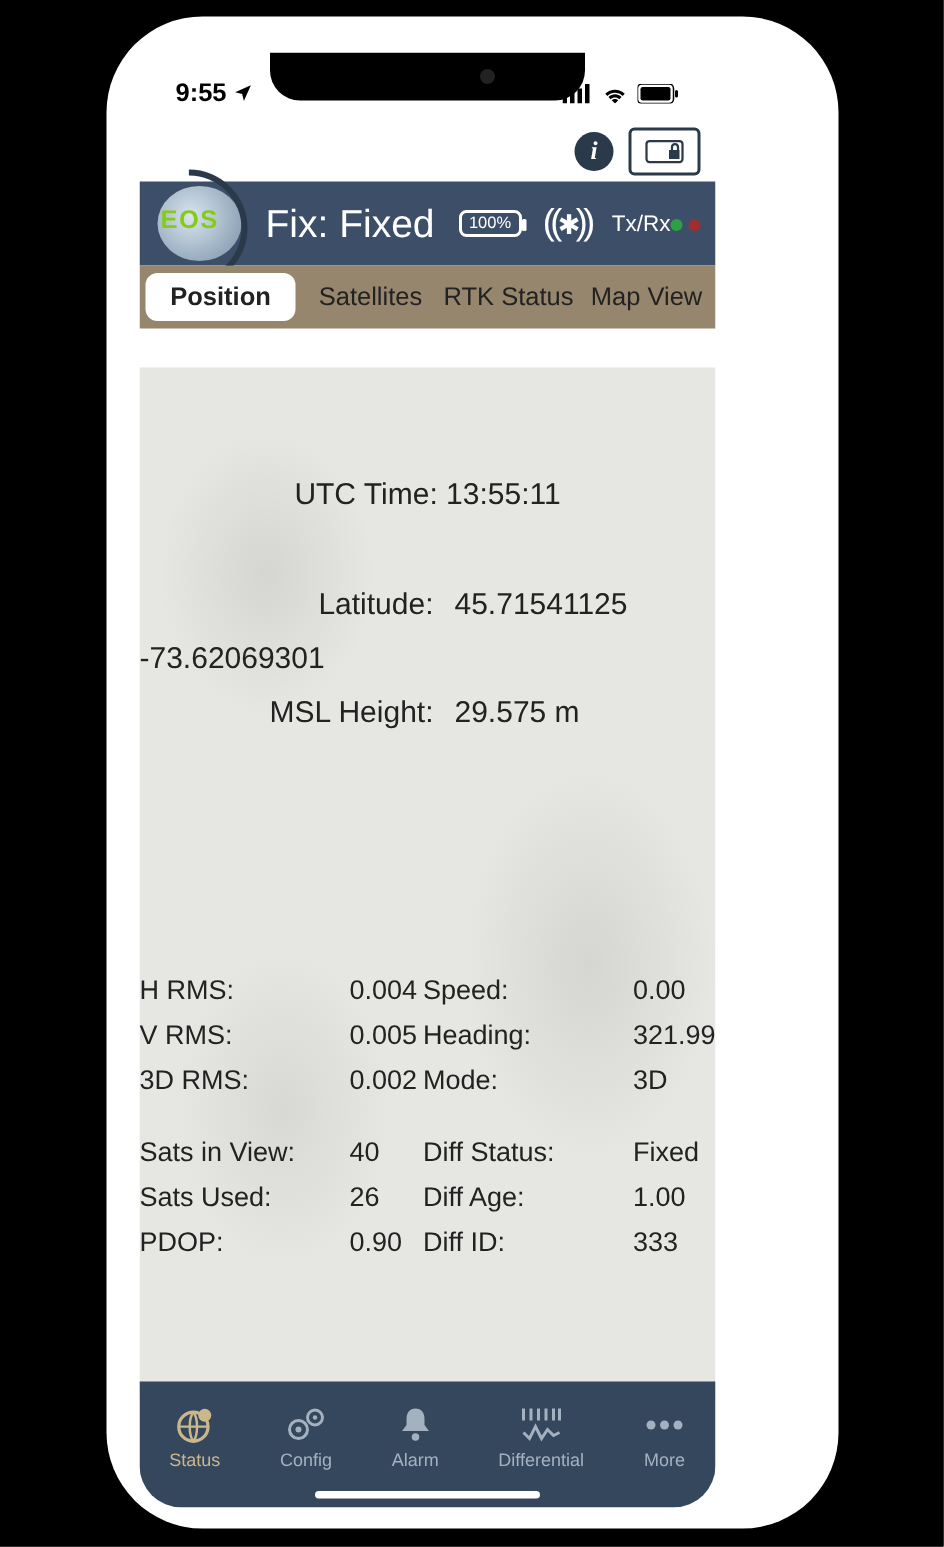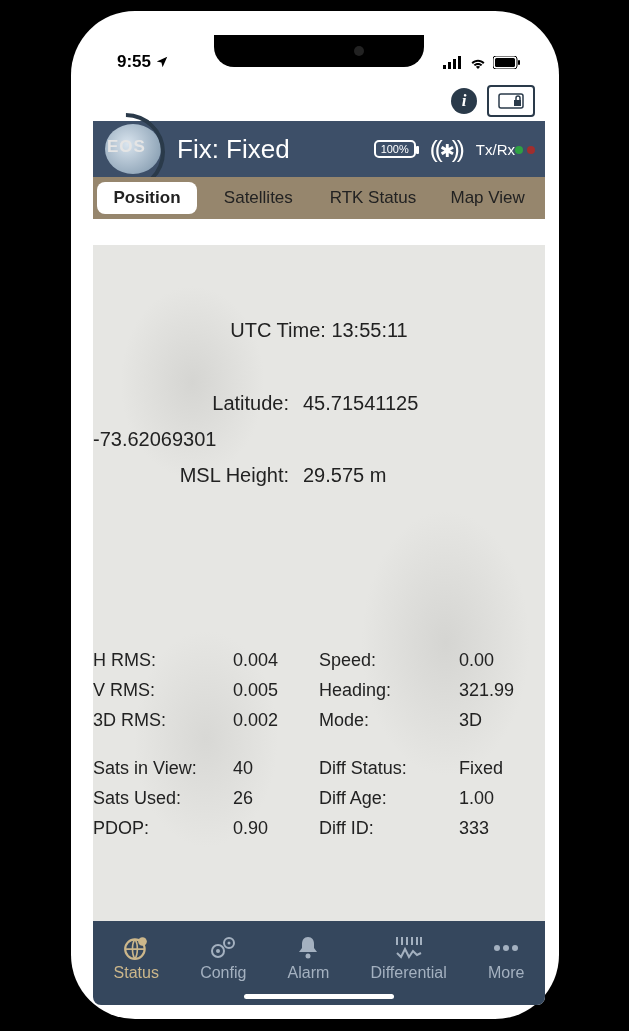--- a/index.html
+++ b/index.html
@@ -1,41 +1,41 @@
 <!DOCTYPE html>
 <html><head>
 <meta charset="utf-8">
 <style>
   html,body{margin:0;padding:0;background:#000;font-family:-apple-system,Helvetica,Arial,sans-serif;}
   .stage{width:629px;height:1031px;position:relative;margin:0 auto;background:#000;}
   
   .frame{position:absolute;left:65px;top:5px;width:500px;height:1020px;border-radius:70px;background:#000;}
   .frame-inner{position:absolute;left:6px;top:6px;right:6px;bottom:6px;border-radius:64px;background:#fff;}
-  .screen{position:absolute;left:22px;top:24px;width:452px;height:970px;border-radius:8px;overflow:hidden;background:#fff;}
+  .screen{position:absolute;left:22px;top:24px;width:384px;height:970px;border-radius:28px;overflow:hidden;background:#fff;}
   .notch{position:absolute;top:0;left:50%;transform:translateX(-50%);width:210px;height:32px;background:#000;border-bottom-left-radius:20px;border-bottom-right-radius:20px;z-index:50;}
   .notch::after{content:"";position:absolute;right:60px;top:11px;width:10px;height:10px;border-radius:50%;background:#222;}
   .side-btn{position:absolute;background:#000;border-radius:3px;}
   .side-l1{left:59px;top:190px;width:6px;height:40px;}
   .side-l2{left:59px;top:260px;width:6px;height:70px;}
   .side-l3{left:59px;top:345px;width:6px;height:70px;}
   .side-r1{right:59px;top:280px;width:6px;height:100px;}
   
   .statusbar{position:absolute;top:0;left:0;right:0;height:46px;background:#fff;display:flex;justify-content:space-between;align-items:center;padding:4px 24px 0;font-size:17px;font-weight:600;color:#000;}
   .sb-left{display:flex;align-items:center;gap:4px;}
   .sb-right{display:flex;align-items:center;gap:6px;}
   
   .topstrip{position:absolute;top:46px;left:0;right:0;height:40px;background:#fff;display:flex;justify-content:flex-end;align-items:center;gap:10px;padding-right:10px;}
   .info-badge{width:26px;height:26px;border-radius:50%;background:#2a3a4a;color:#fff;display:flex;align-items:center;justify-content:center;font-family:Georgia,serif;font-style:italic;font-size:17px;font-weight:bold;}
   .lock-box{width:44px;height:28px;border:2px solid #2a3a4a;border-radius:4px;display:flex;align-items:center;justify-content:center;color:#2a3a4a;font-size:15px;}
   
   .headerbar{position:absolute;top:86px;left:0;right:0;height:56px;background:#3d4f68;display:flex;align-items:center;color:#fff;}
   .logo{width:80px;height:56px;display:flex;align-items:center;justify-content:center;position:relative;}
   .logo-circ{width:56px;height:50px;border-radius:50%;background:radial-gradient(circle at 40% 40%,#d9e4ee,#7790a6);position:relative;overflow:hidden;}
   .logo-swoosh{position:absolute;top:-8px;left:-6px;width:70px;height:70px;border:4px solid #2a3a4a;border-radius:50%;border-left-color:transparent;border-bottom-color:transparent;transform:rotate(45deg);}
-  .logo-text{position:absolute;font-size:17px;font-weight:bold;color:#e5e5e5;left:14px;top:16px;letter-spacing:1px;}
+  .logo-text{position:absolute;font-size:17px;font-weight:bold;color:#84cc16;left:14px;top:16px;letter-spacing:1px;}
   .fix-label{font-size:26px;font-weight:400;flex:0 0 auto;margin-left:4px;}
   .hb-icons{margin-left:auto;display:flex;align-items:center;gap:14px;padding-right:10px;}
   .batt-box{border:2px solid #fff;border-radius:5px;padding:1px 5px;font-size:11px;position:relative;}
   .batt-box::after{content:"";position:absolute;right:-5px;top:4px;width:3px;height:8px;background:#fff;border-radius:1px;}
   .bt-sig{font-size:24px;letter-spacing:-3px;}
   .txrx{display:flex;flex-direction:row;align-items:center;font-size:15px;line-height:1;}
   .txrx-dots{display:flex;gap:4px;margin-top:2px;}
   .txrx-dots span{width:8px;height:8px;border-radius:50%;}
   
   .tabrow{position:absolute;top:142px;left:0;right:0;height:42px;background:#96866d;display:flex;align-items:center;}
@@ -55,21 +55,21 @@
   .coord-row .lab{flex:0 0 196px;text-align:right;padding-right:14px;}
   .coord-row .val{flex:1;text-align:left;}
   .grid2{position:absolute;top:400px;left:0;right:0;display:flex;}
   .grid2 .col{flex:1;}
   .g-row{display:flex;font-size:18px;line-height:30px;}
   .g-row .lab{flex:0 0 130px;text-align:left;padding-right:10px;}
   .g-row .val{flex:1;text-align:left;}
   .g-spacer{height:18px;}
   
   .bottombar{position:absolute;left:0;right:0;bottom:0;height:74px;background:#35475d;display:flex;justify-content:space-around;align-items:center;padding-bottom:10px;}
-  .bb-item{display:flex;flex-direction:column;align-items:center;color:#a4b1c0;font-size:16px;gap:2px;cursor:pointer;}
+  .bb-item{display:flex;flex-direction:column;align-items:center;color:#a4b1c0;font-size:12px;gap:2px;cursor:pointer;}
   .bb-item.active{color:#ccb78b;}
   .bb-icon{height:28px;display:flex;align-items:center;justify-content:center;font-size:22px;}
   .home-ind{position:absolute;bottom:6px;left:50%;transform:translateX(-50%);width:150px;height:5px;border-radius:3px;background:#fff;}
   svg{display:block;}
 </style>
 </head>
 <body>
 
 <div class="stage">
   <div class="side-btn side-l1"></div>

